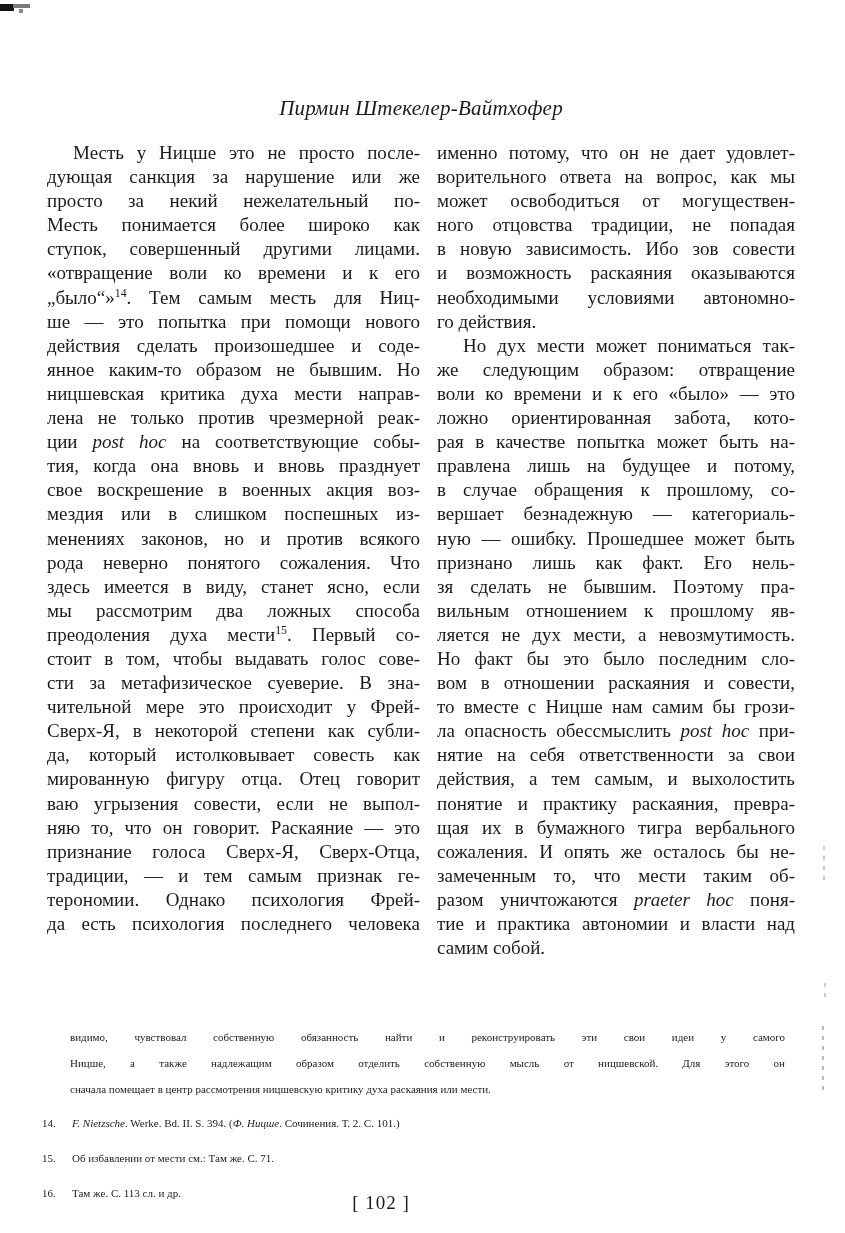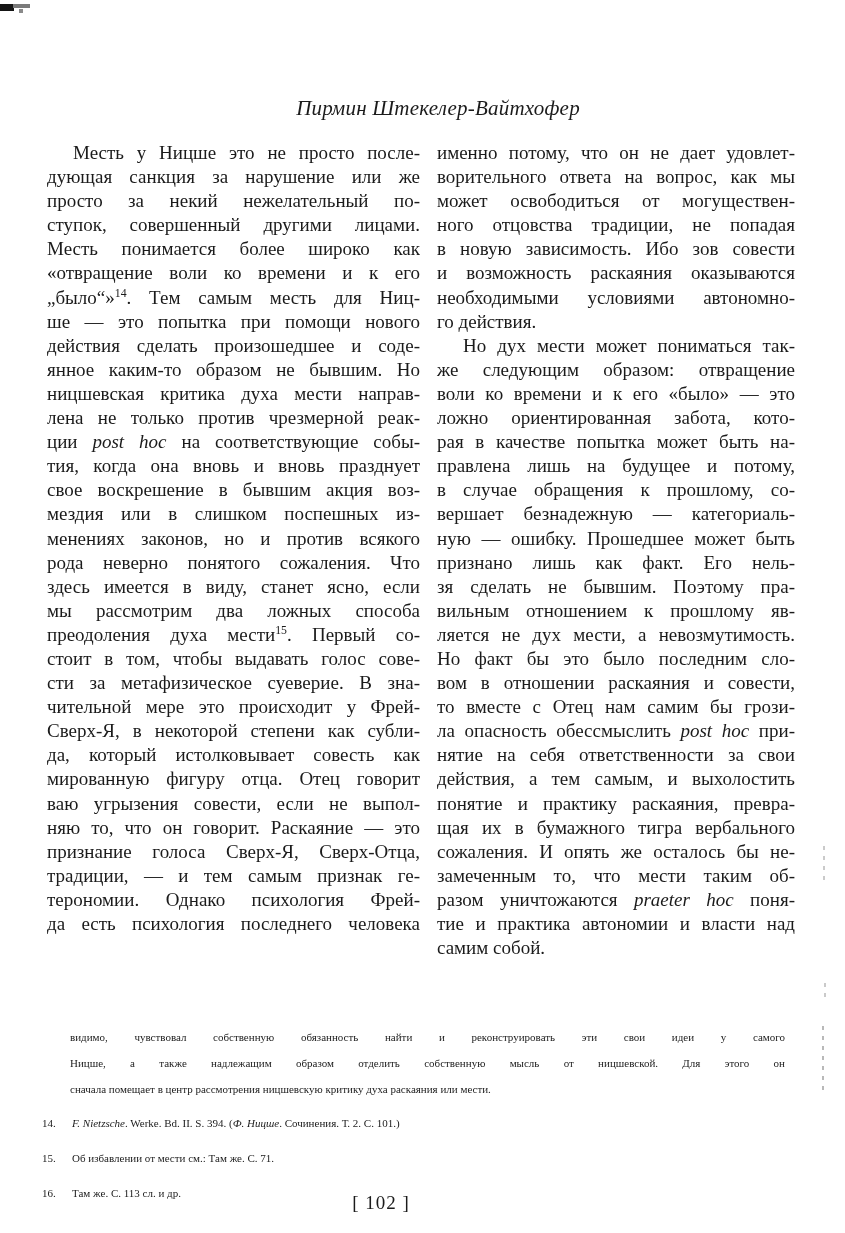--- a/index.html
+++ b/index.html
@@ -21,21 +21,21 @@
   .art-edge {
     width: 2px; opacity: .45;
     background: repeating-linear-gradient(to bottom, #8a8a8a 0 4px, transparent 4px 10px);
   }
   .art-r1 { left: 823px; top: 846px; height: 40px; }
   .art-r2 { left: 824px; top: 983px; height: 14px; }
   .art-r3 { left: 822px; top: 1026px; height: 70px; opacity: .6; }
 
   .author-heading {
     position: absolute;
-    top: 96px; left: 64px; width: 748px;
+    top: 96px; left: 47px; width: 748px;
     text-align: center;
     font-style: italic;
     font-size: 21px;
     letter-spacing: .2px;
   }
 
   .col { position: absolute; top: 141px; }
   .col-left  { left: 47px;  width: 373px; }
   .col-right { left: 437px; width: 358px; }
 
@@ -82,32 +82,32 @@
   <div class="art art-edge art-r1"></div>
   <div class="art art-edge art-r2"></div>
   <div class="art art-edge art-r3"></div>
 
   <div class="author-heading">Пирмин Штекелер-Вайтхофер</div>
 
   <div class="col col-left">
       <div class="line ind">Месть у Ницше это не просто после-</div>
       <div class="line">дующая санкция за нарушение или же</div>
       <div class="line">просто за некий нежелательный по-</div>
+      <div class="line">Месть понимается более широко как</div>
       <div class="line">ступок, совершенный другими лицами.</div>
-      <div class="line">Месть понимается более широко как</div>
       <div class="line">«отвращение воли ко времени и к его</div>
       <div class="line">„было“»<sup>14</sup>. Тем самым месть для Ниц-</div>
       <div class="line">ше — это попытка при помощи нового</div>
       <div class="line">действия сделать произошедшее и соде-</div>
       <div class="line">янное каким-то образом не бывшим. Но</div>
       <div class="line">ницшевская критика духа мести направ-</div>
       <div class="line">лена не только против чрезмерной реак-</div>
       <div class="line">ции <i>post hoc</i> на соответствующие собы-</div>
       <div class="line">тия, когда она вновь и вновь празднует</div>
-      <div class="line">свое воскрешение в бывшим акция воз-</div>
+      <div class="line">свое воскрешение в военных акция воз-</div>
       <div class="line">мездия или в слишком поспешных из-</div>
       <div class="line">менениях законов, но и против всякого</div>
       <div class="line">рода неверно понятого сожаления. Что</div>
       <div class="line">здесь имеется в виду, станет ясно, если</div>
       <div class="line">мы рассмотрим два ложных способа</div>
       <div class="line">преодоления духа мести<sup>15</sup>. Первый со-</div>
       <div class="line">стоит в том, чтобы выдавать голос сове-</div>
       <div class="line">сти за метафизическое суеверие. В зна-</div>
       <div class="line">чительной мере это происходит у Фрей-</div>
       <div class="line">Сверх-Я, в некоторой степени как субли-</div>
@@ -137,21 +137,21 @@
       <div class="line">правлена лишь на будущее и потому,</div>
       <div class="line">в случае обращения к прошлому, со-</div>
       <div class="line">вершает безнадежную — категориаль-</div>
       <div class="line">ную — ошибку. Прошедшее может быть</div>
       <div class="line">признано лишь как факт. Его нель-</div>
       <div class="line">зя сделать не бывшим. Поэтому пра-</div>
       <div class="line">вильным отношением к прошлому яв-</div>
       <div class="line">ляется не дух мести, а невозмутимость.</div>
       <div class="line">Но факт бы это было последним сло-</div>
       <div class="line">вом в отношении раскаяния и совести,</div>
-      <div class="line">то вместе с Отец нам самим бы грози-</div>
+      <div class="line">то вместе с Ницше нам самим бы грози-</div>
       <div class="line">ла опасность обессмыслить <i>post hoc</i> при-</div>
       <div class="line">нятие на себя ответственности за свои</div>
       <div class="line">действия, а тем самым, и выхолостить</div>
       <div class="line">понятие и практику раскаяния, превра-</div>
       <div class="line">щая их в бумажного тигра вербального</div>
       <div class="line">сожаления. И опять же осталось бы не-</div>
       <div class="line">замеченным то, что мести таким об-</div>
       <div class="line">разом уничтожаются <i>praeter hoc</i> поня-</div>
       <div class="line">тие и практика автономии и власти над</div>
       <div class="line end">самим собой.</div>

